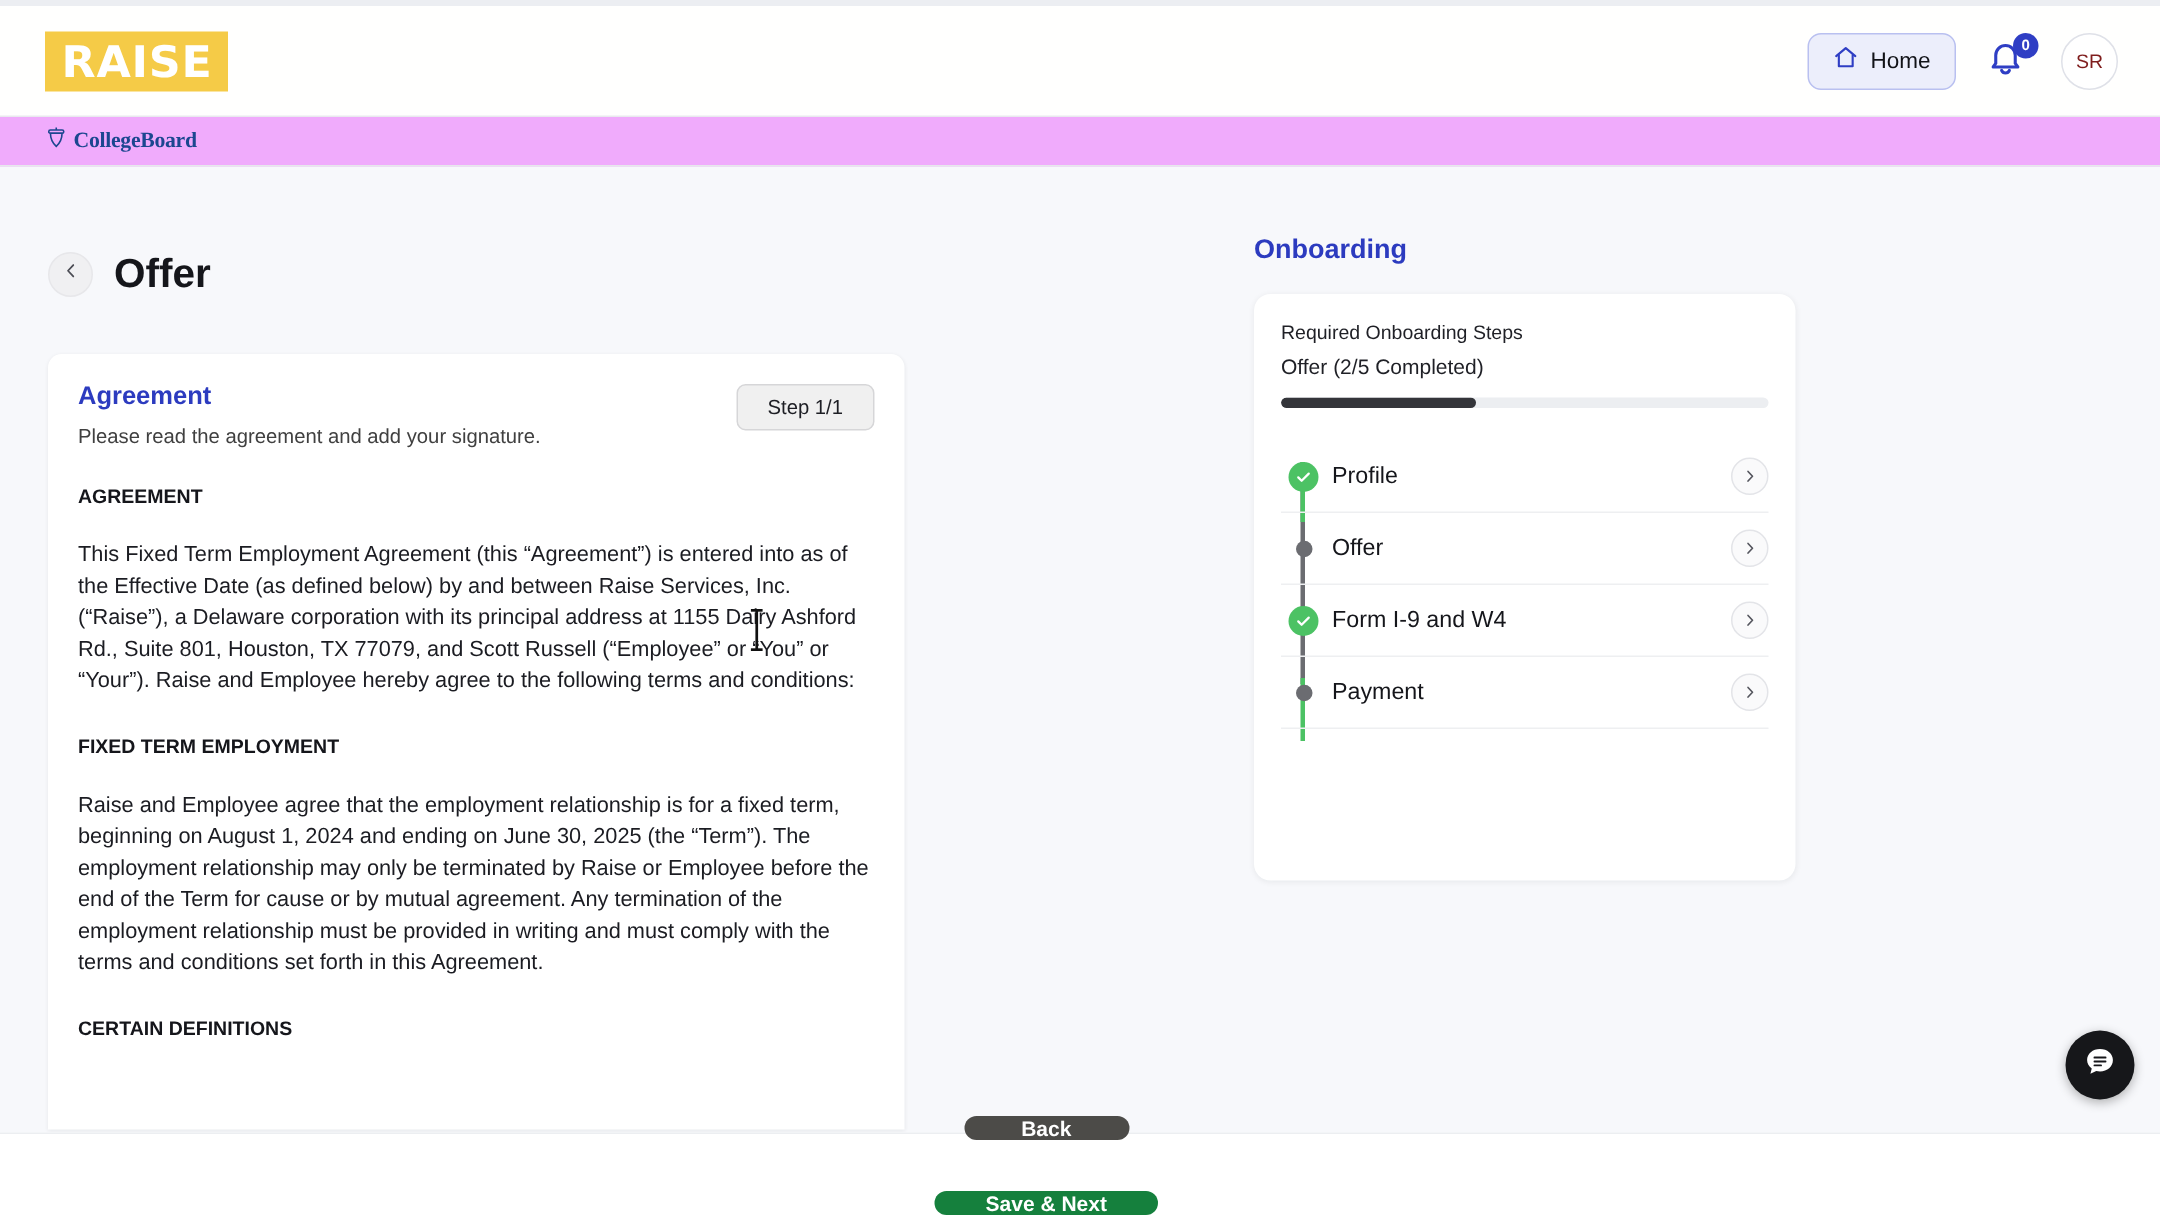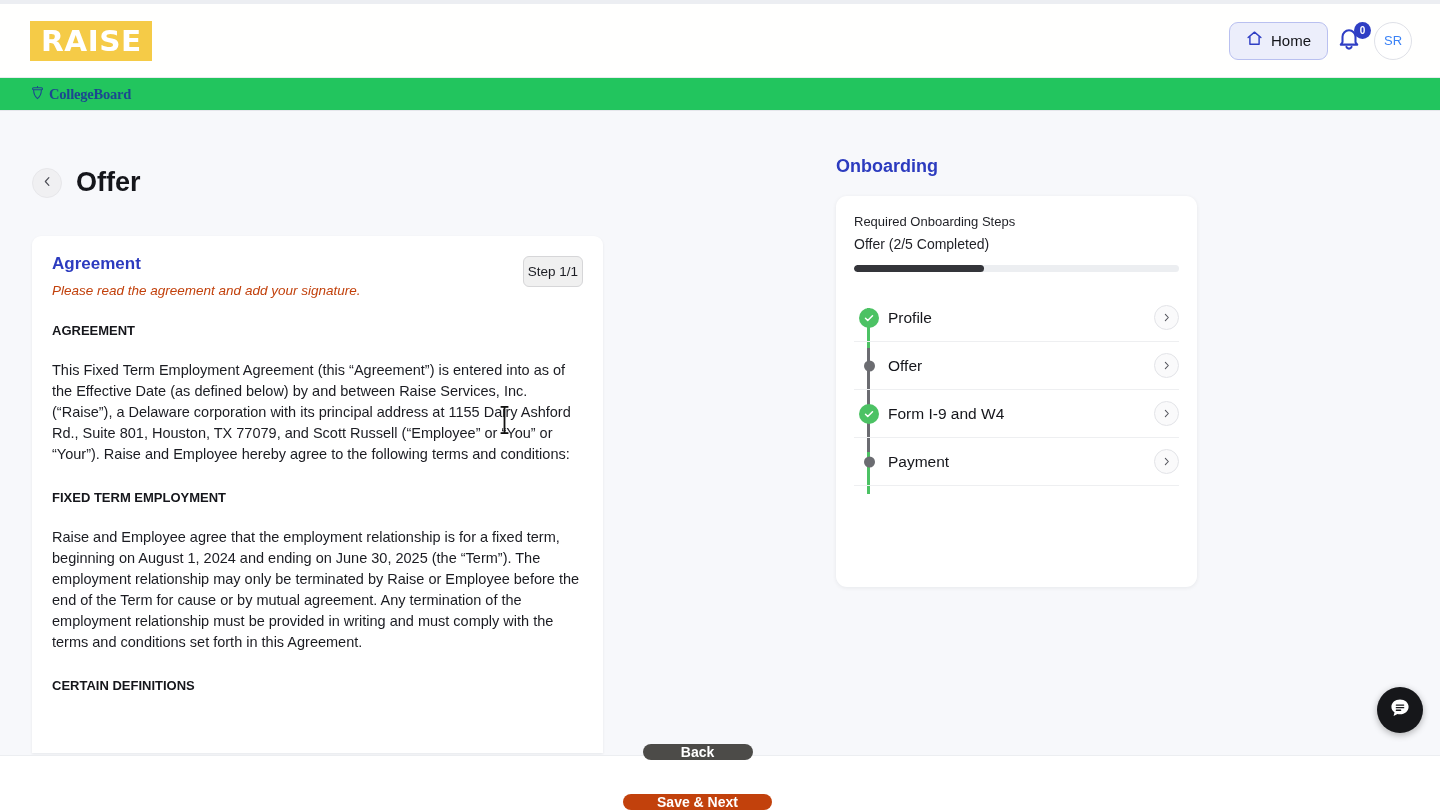--- a/index.html
+++ b/index.html
@@ -33,21 +33,21 @@
   .logo-text {
     color: #ffffff;
     font-size: 29px;
     font-weight: bold;
     letter-spacing: 0.5px;
     font-family: "DejaVu Sans", sans-serif;
     transform: scaleX(1.02);
   }
   .header-right {
     margin-left: auto; margin-right: 28px;
-    display: flex; align-items: center; gap: 8px;
+    display: flex; align-items: center; gap: 20px;
   }
   .home-btn {
     display: flex; align-items: center; gap: 8px;
     height: 38px; padding: 0 16px;
     background: #eceefb;
     border: 1px solid #b9c0f0;
     border-radius: 9px;
     cursor: pointer;
   }
   .home-btn .label { font-size: 15px; color: #121318; }
@@ -56,27 +56,27 @@
     position: absolute; top: -3px; right: -5px;
     width: 17px; height: 17px; border-radius: 50%;
     background: #2f3ec4; color: #fff;
     font-size: 10px; font-weight: bold;
     display: flex; align-items: center; justify-content: center;
   }
   .avatar {
     width: 38px; height: 38px; border-radius: 50%;
     border: 1px solid #dfe1e8; background: #fff;
     display: flex; align-items: center; justify-content: center;
-    font-size: 13px; color: #3b82f6; cursor: pointer;
+    font-size: 13px; color: #7f1d1d; cursor: pointer;
   }
 
   
   .cb-band {
     position: absolute; top: 78px; left: 0; width: 1440px; height: 33px;
-    background: #22c55e;
+    background: #f0abfc;
     border-bottom: 1px solid #e6e7ec;
     display: flex; align-items: center;
   }
   .cb-logo { margin-left: 30px; display: flex; align-items: center; gap: 4px; }
   .cb-name {
     font-family: "Liberation Serif", serif;
     font-weight: bold; font-size: 14.5px;
     color: #1c4790; letter-spacing: -0.2px;
   }
 
@@ -97,25 +97,25 @@
   .agreement-card {
     position: absolute; top: 236px; left: 32px;
     width: 571px; height: 517px;
     background: #ffffff;
     border-radius: 9px 9px 0 0;
     box-shadow: 0 1px 3px rgba(20,22,30,.07);
     overflow: hidden;
   }
   .ag-head { padding: 18px 20px 0 20px; position: relative; }
   .ag-title { font-size: 17px; font-weight: bold; color: #2c3bbf; }
-  .ag-sub { font-size: 13.5px; color: #c2410c; margin-top: 9px; font-style: italic; }
+  .ag-sub { font-size: 13.5px; color: #404040; margin-top: 9px; }
   .step-pill {
     position: absolute; top: 20px; right: 20px;
     background: #f0f0f0; border: 1px solid #d6d6d8;
-    border-radius: 6px; padding: 7px 4px;
+    border-radius: 6px; padding: 7px 20px;
     font-size: 13.5px; color: #1d1e24; cursor: pointer;
   }
   .ag-body { padding: 0 20px; }
   .ag-h { font-size: 13px; font-weight: bold; color: #15161b; margin-top: 25px; }
   .ag-p { font-size: 14.5px; line-height: 21px; color: #1b1c22; margin-top: 22px; }
   .ag-p.last { color: #1b1c22; }
 
   
   .ibeam {
     position: absolute; left: 500px; top: 405px;
@@ -197,21 +197,21 @@
   }
   .btn-back {
     background: #4c4b48; color: #fff;
     border: none; border-radius: 9px;
     width: 110px; height: 38px;
     font-size: 14px; font-weight: bold;
     font-family: "Liberation Sans", sans-serif;
     cursor: pointer;
   }
   .btn-next {
-    background: #c2410c; color: #fff;
+    background: #15803d; color: #fff;
     border: none; border-radius: 9px;
     width: 149px; height: 38px;
     font-size: 14px; font-weight: bold;
     font-family: "Liberation Sans", sans-serif;
     cursor: pointer;
   }
 </style>
 </head>
 <body>
 

